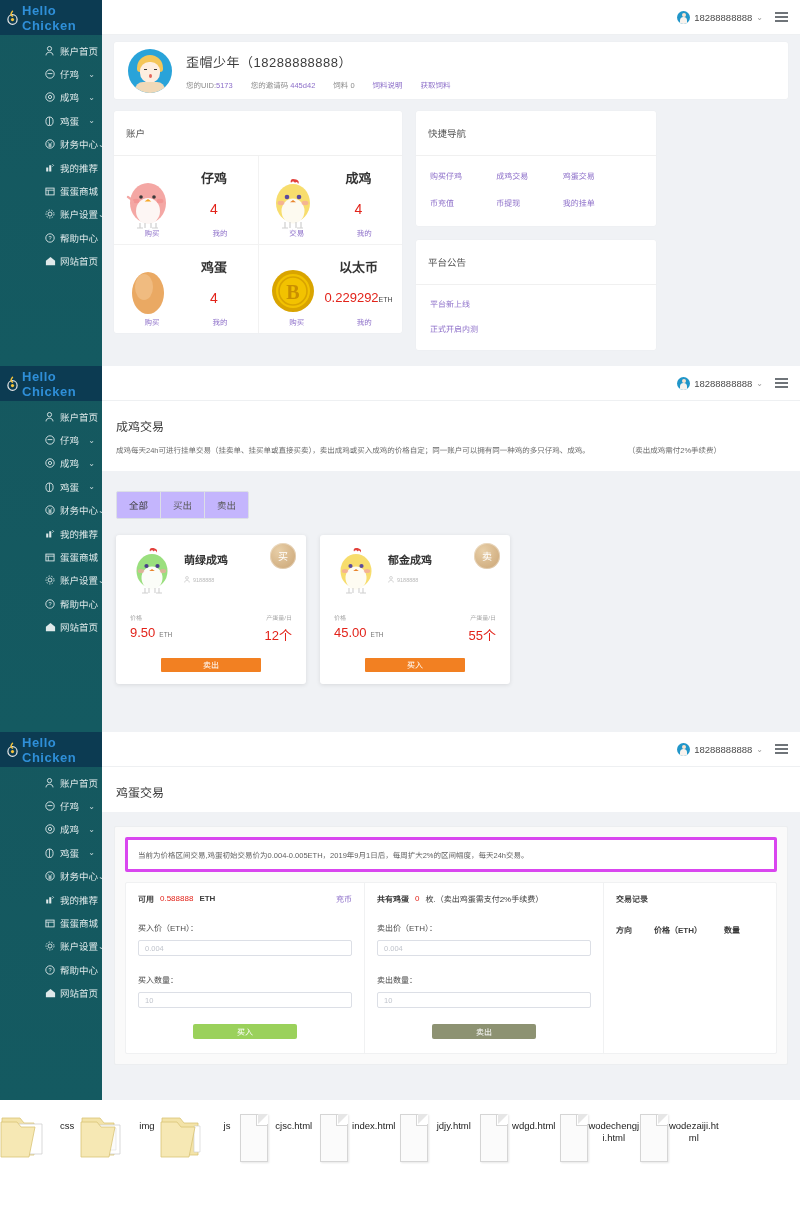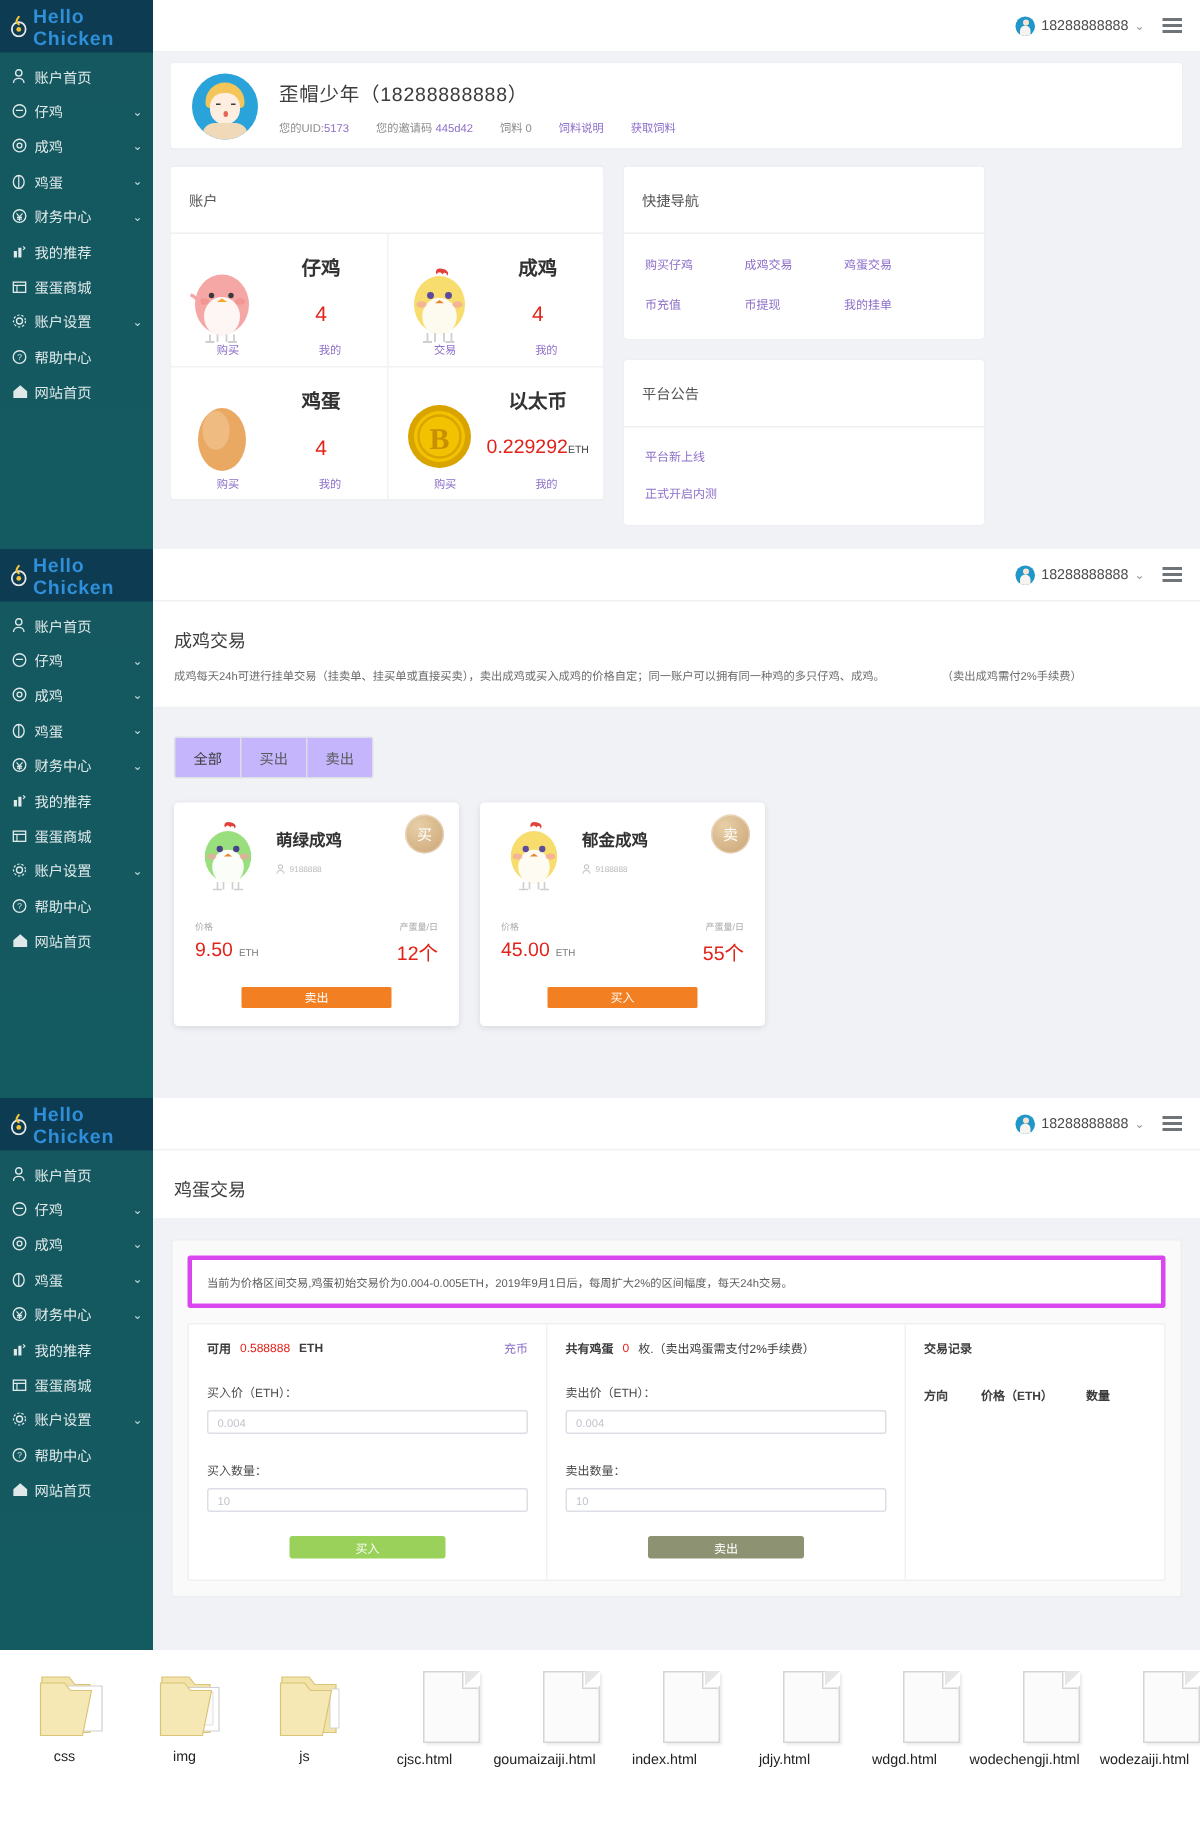--- a/index.html
+++ b/index.html
@@ -23,21 +23,21 @@
     background: #14585f;
     background: linear-gradient(180deg,#15585f 0%,#145a61 100%);
   }
   .brand {
     height: 35px; background: #0c3b52;
     display: flex; align-items: center; padding-left: 6px;
     color: #2f8fd8; font-size: 13px; font-weight: bold; letter-spacing: .5px;
   }
   .brand .logo-ic { margin-right: 3px; display:flex; align-items:center; }
   .brand .brand-text { color:#2f8fd8; font-size:13px; }
-  .menu { padding-top: 4px; }
+  .menu { padding-top: 4px; padding-left: 37px; }
   .menu-item {
     display: flex; align-items: center;
     height: 23.4px; padding: 0 7px 0 8px;
     color: #dfe9ea; font-size: 9.5px; white-space: nowrap;
     cursor: default;
   }
   .menu-item .mi-icon { width: 13px; display:flex; align-items:center; justify-content:flex-start; flex:0 0 13px; }
   .menu-item .mi-label { flex: 1; padding-left: 2px; }
   .menu-item .mi-caret { font-size: 8px; opacity: .85; }
   .menu-item svg { display:block; }
@@ -159,21 +159,21 @@
   .egg-btn { display:block; margin: 16px auto 0 auto; width: 104px; height: 15px; border: none; border-radius: 2px; color: #fff; font-size: 8px; cursor: pointer; font-family:"Liberation Sans",sans-serif; }
   .egg-btn.buy { background: #9ad15b; }
   .egg-btn.sell { background: #8d9272; }
   .rec-head { display: flex; gap: 22px; margin-top: 20px; font-size: 8px; color: #3c3c3c; font-weight: bold; }
 
   
   .files {
     width: 800px; height: 124px; background: #fff;
     display: flex; align-items: flex-start; padding-top: 14px;
   }
-  .file { width: 80px; display: flex; flex-direction: column; align-items: flex-end; }
+  .file { width: 80px; display: flex; flex-direction: row; align-items: flex-start; }
   .fname { margin-top: 6px; font-size: 9.5px; color: #222; text-align: center; line-height: 1.25; width: 74px; word-break: break-all; }
   .folder { width: 54px; height: 46px; position: relative; }
   .doc { width: 38px; height: 48px; background: #fbfbfb; border: 1px solid #d5d5d5; position: relative; box-shadow: 1px 1px 2px rgba(0,0,0,.10); }
   .doc:after { content:""; position:absolute; right:-1px; top:-1px; border-width: 0 0 10px 10px; border-style: solid; border-color: transparent transparent #fff #e6e6e6; }
   .doc-fold { position:absolute; right:0; top:0; width:11px; height:11px; background:#fff; border-left:1px solid #d5d5d5; border-bottom:1px solid #d5d5d5; }
 </style>
 </head>
 <body>
 
 <div class="page">
@@ -873,47 +873,41 @@
     <div class="file">
       <div class="doc">
           <span class="doc-fold"></span>
         </div>
       <div class="fname">cjsc.html</div>
     </div>
     <div class="file">
       <div class="doc">
           <span class="doc-fold"></span>
         </div>
-      <div class="fname">goumaizaiji.html</div>
+      <div class="fname">index.html</div>
     </div>
     <div class="file">
       <div class="doc">
           <span class="doc-fold"></span>
         </div>
-      <div class="fname">index.html</div>
+      <div class="fname">jdjy.html</div>
     </div>
     <div class="file">
       <div class="doc">
           <span class="doc-fold"></span>
         </div>
-      <div class="fname">jdjy.html</div>
+      <div class="fname">wdgd.html</div>
     </div>
     <div class="file">
       <div class="doc">
           <span class="doc-fold"></span>
         </div>
-      <div class="fname">wdgd.html</div>
+      <div class="fname">wodechengji.html</div>
     </div>
     <div class="file">
       <div class="doc">
           <span class="doc-fold"></span>
         </div>
-      <div class="fname">wodechengji.html</div>
-    </div>
-    <div class="file">
-      <div class="doc">
-          <span class="doc-fold"></span>
-        </div>
       <div class="fname">wodezaiji.html</div>
     </div>
   </div>
 
 </div>
 
 </body></html>

